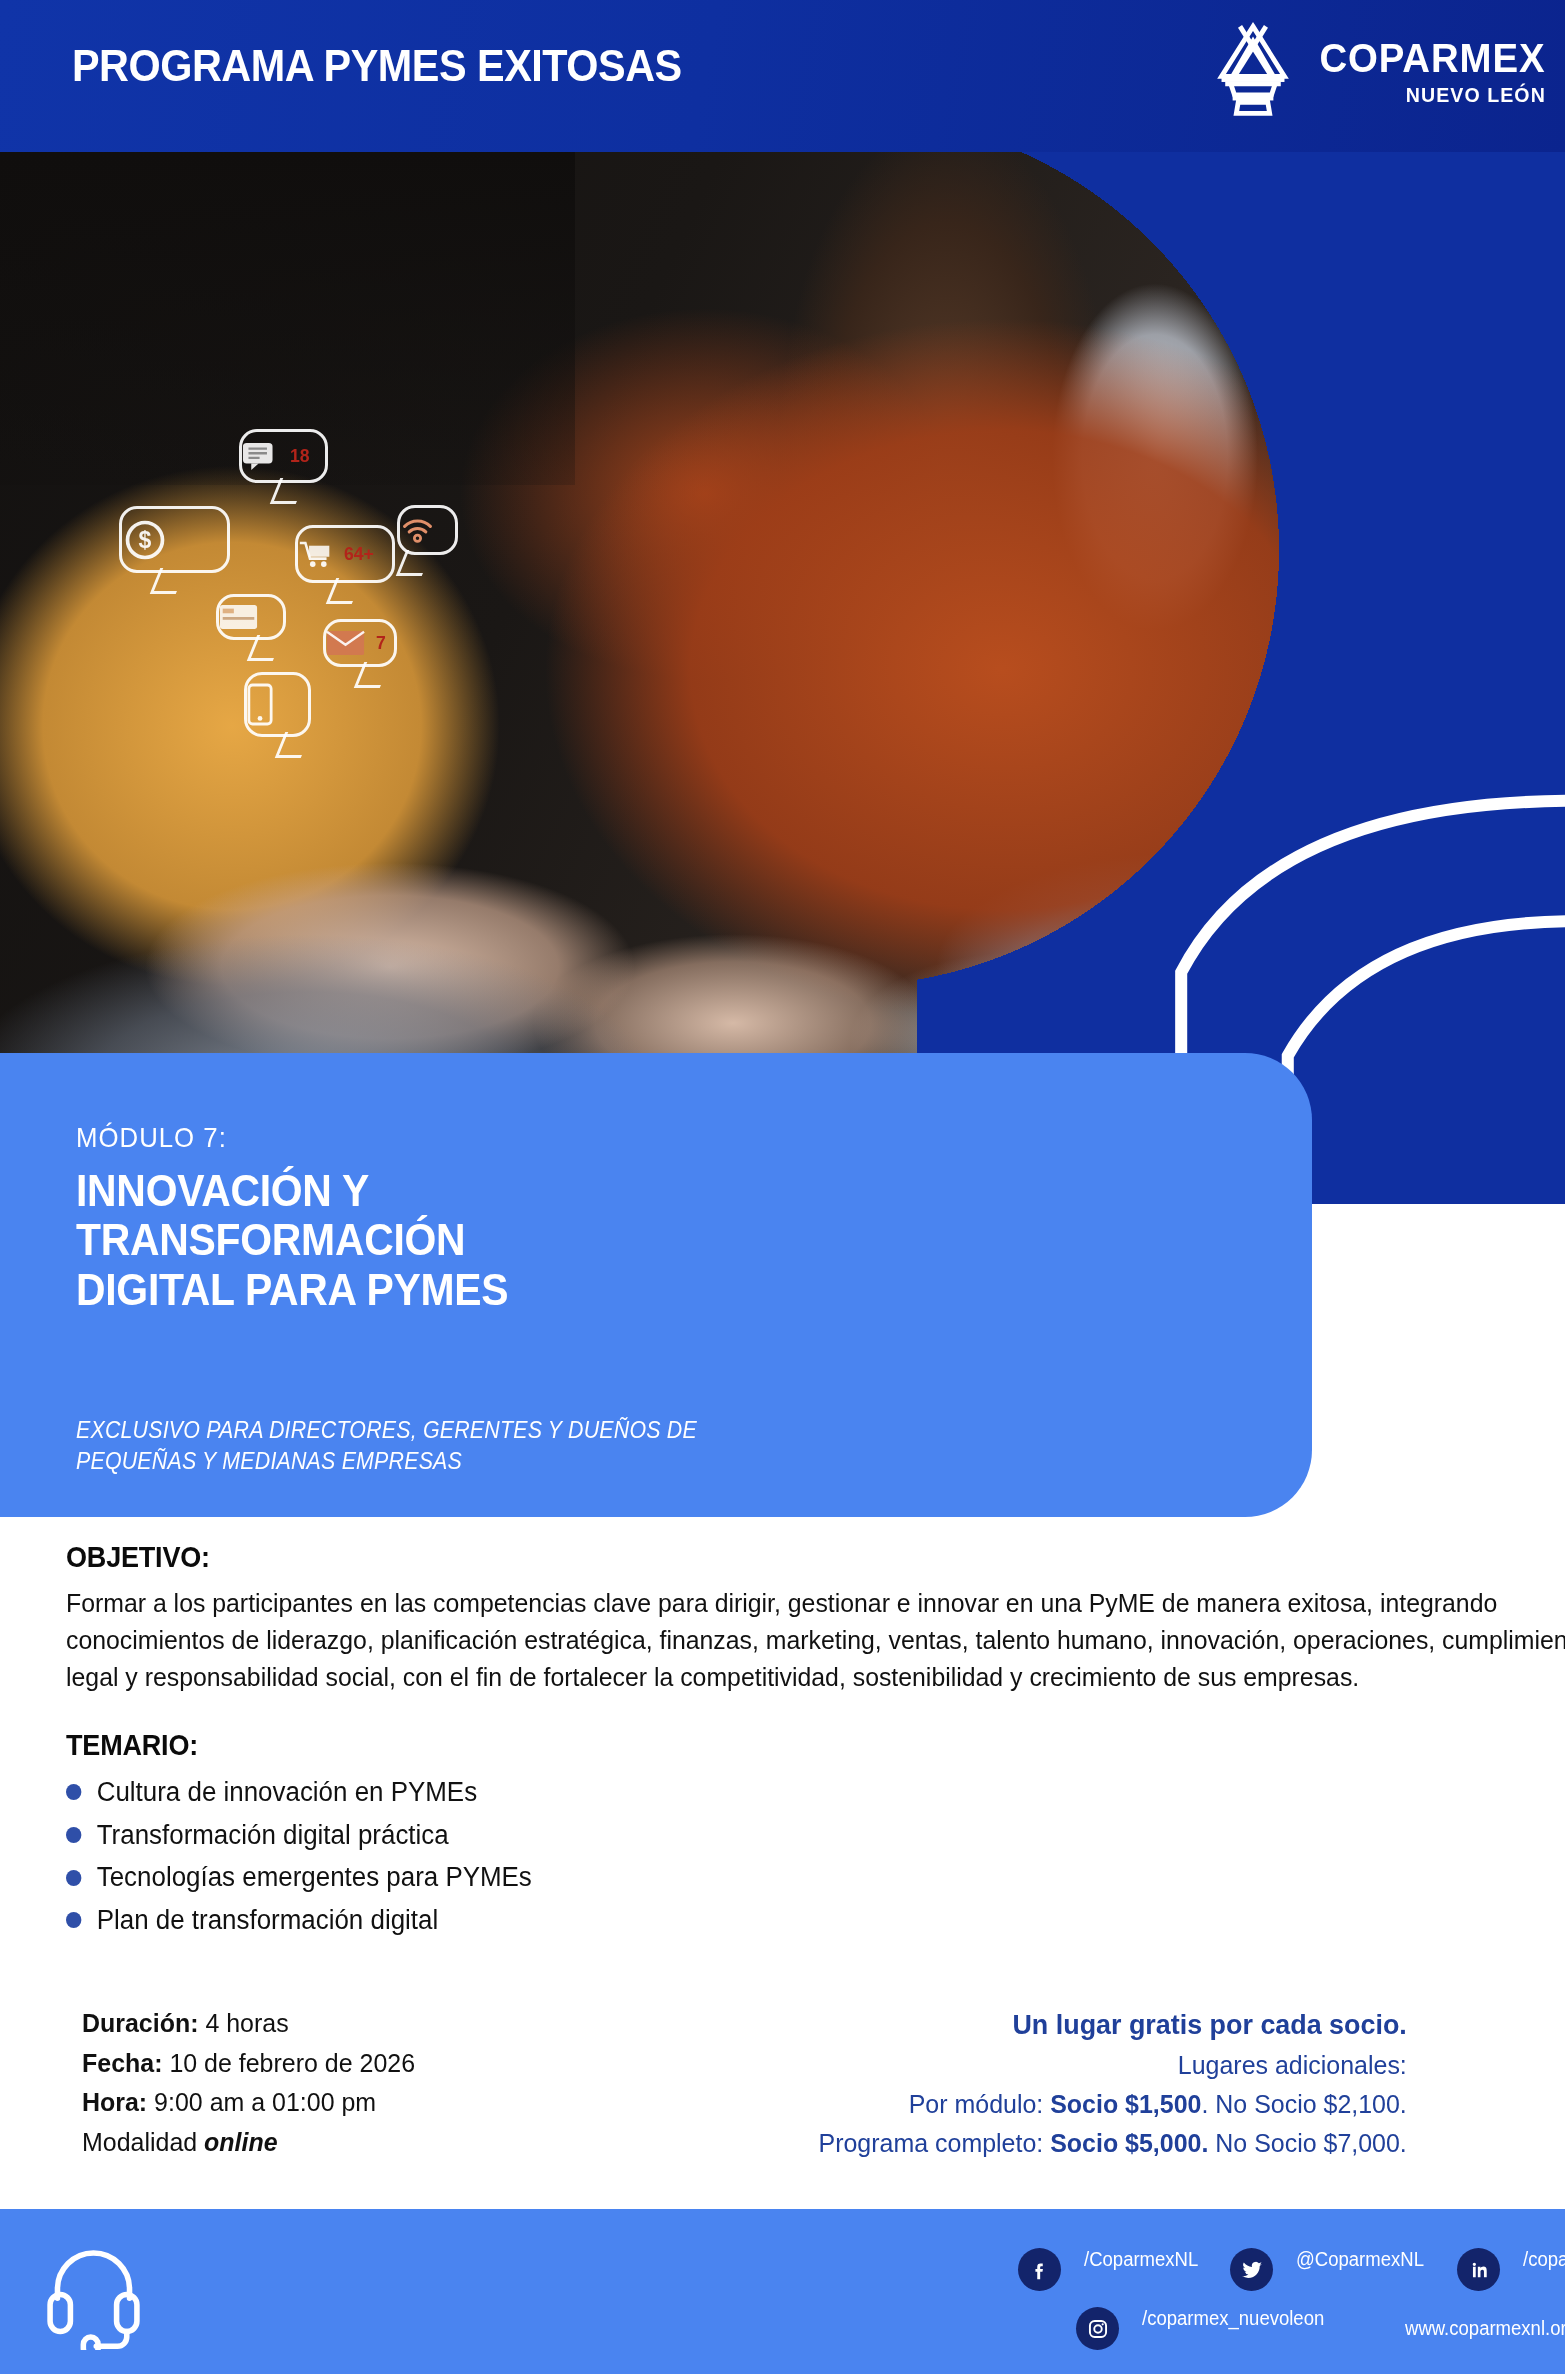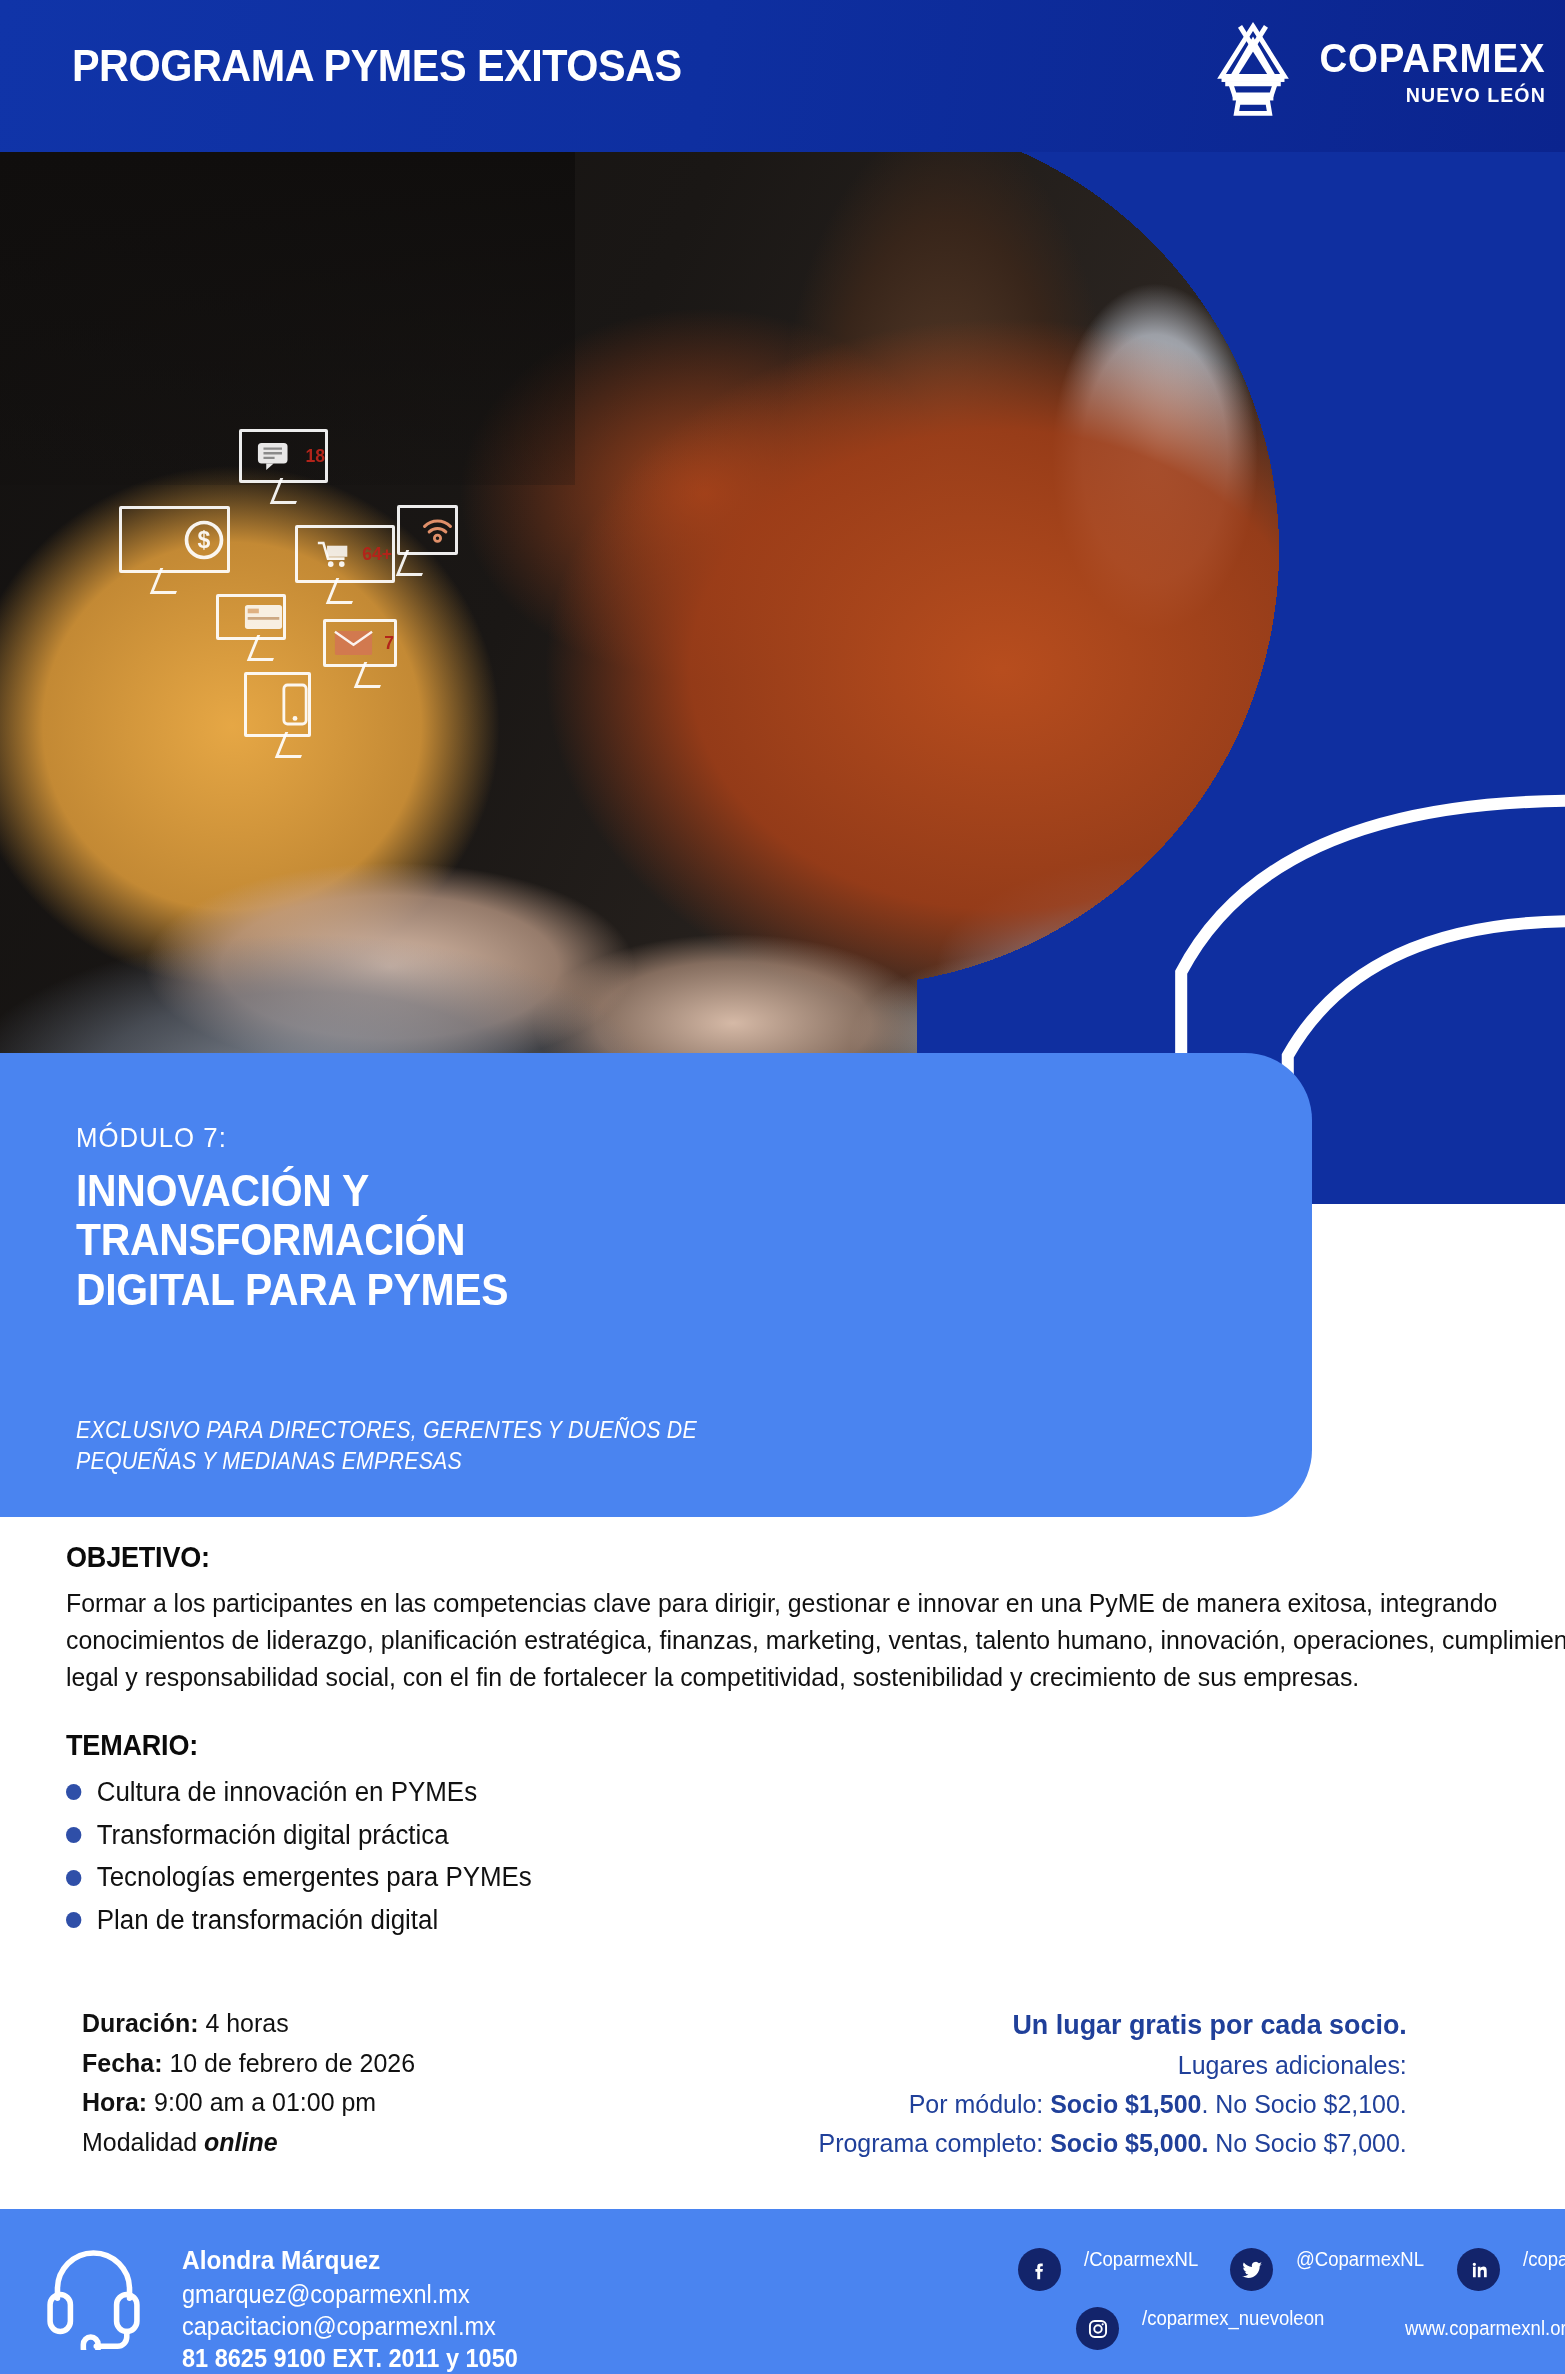--- a/index.html
+++ b/index.html
@@ -85,22 +85,22 @@
     position:absolute; right:0; top:0; width:121px; height:1053px;
     background:#0F2FA0;
   }
   
   .arcs{ position:absolute; right:0; bottom:0; width:575px; height:519px; }
 
   
   .bubble{
     position:absolute;
     border:3.7px solid rgba(255,255,255,.92);
-    border-radius:2px;
-    display:flex; align-items:center; justify-content:flex-end;
+    border-radius:18px;
+    display:flex; align-items:center; justify-content:flex-start;
     color:rgba(255,255,255,.92);
   }
   .bubble .tail{
     position:absolute; bottom:-24px; left:33px; width:26px; height:26px;
     border-left:3.7px solid rgba(255,255,255,.92);
     border-bottom:3.7px solid rgba(255,255,255,.92);
     transform:skewX(-22deg);
   }
   .bubble .count{
     font-size:17.6px; color:#b2241a; margin-left:11px; font-weight:600;
@@ -368,26 +368,20 @@
 <div class="footer">
   <svg class="headset-icon" viewBox="0 0 118 118">
     <g fill="none" stroke="#ffffff" stroke-width="6" stroke-linecap="round">
       <path d="M20 62 V52 a39 39 0 0 1 78 0 V62"></path>
       <rect x="12" y="58" width="22" height="40" rx="11"></rect>
       <rect x="84" y="58" width="22" height="40" rx="11"></rect>
       <path d="M95 98 v6 a10 10 0 0 1 -10 10 H62"></path>
       <rect x="48" y="104" width="16" height="20" rx="8"></rect>
     </g>
   </svg>
-  <div class="contact">
-    <div class="name">Alondra Márquez</div>
-    <div class="line">gmarquez@coparmexnl.mx</div>
-    <div class="line">capacitacion@coparmexnl.mx</div>
-    <div class="phone">81 8625 9100 EXT. 2011 y 1050</div>
-  </div>
 
   <div class="social-top">
     <div class="soc">
       <span class="soc-badge">
         <svg width="22" height="22" viewBox="0 0 24 24">
             <path d="M15 5h-2.4A3.6 3.6 0 0 0 9 8.6V11H7v3h2v8h3.2v-8h2.5l.5-3h-3V9c0-.7.3-1 1-1H15z" fill="#ffffff"></path>
           </svg>
       </span>
       <span class="soc-label">/CoparmexNL</span>
     </div>

